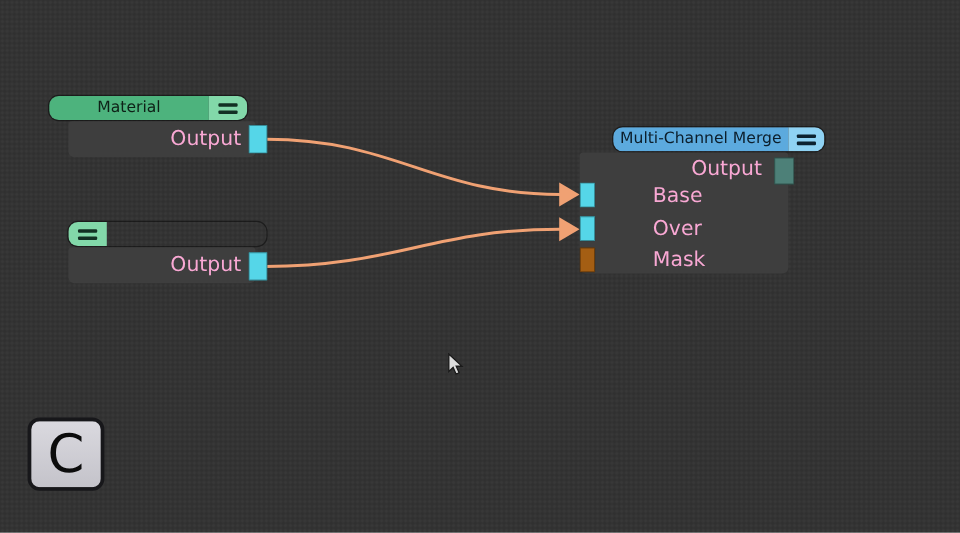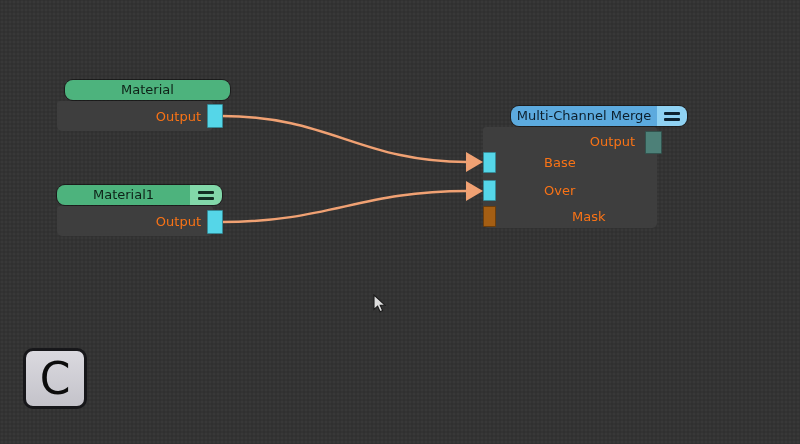--- a/index.html
+++ b/index.html
@@ -39,22 +39,22 @@
   .hdr-blue .hdr-cap{background:#8fd2f3;}
   .menu-icon{width:16px;display:block;}
   .menu-icon span{display:block;height:3px;border-radius:1px;margin:3px 0;}
   .hdr-green .menu-icon span{background:#123023;}
   .hdr-blue .menu-icon span{background:#0d2230;}
   .node-body{
     position:absolute;
     background:#3e3e3e;
     border-radius:3px 3px 5px 5px;
     box-sizing:border-box;
-    color:#f97316;
-    font-size:13px;
+    color:#f9a8d4;
+    font-size:17px;
   }
   .out-row{
     position:absolute;right:0;left:0;
     display:flex;align-items:center;justify-content:flex-end;
   }
   .port{position:absolute;border-radius:1px;}
   .port-cyan{background:#55d6e8;border:1px solid rgba(0,0,0,0.35);box-sizing:border-box;}
   .port-teal{background:#4d8078;border:1px solid rgba(0,0,0,0.35);box-sizing:border-box;}
   .port-mask{background:#a45e13;border:1px solid rgba(0,0,0,0.35);box-sizing:border-box;}
   .in-row{
@@ -79,40 +79,39 @@
 <div class="stage">
 
   <svg class="wires" width="800" height="444">
     <path d="M 222 116 C 330 116 360 162 467 162" fill="none" stroke="#f0a173" stroke-width="2.5" stroke-linecap="round"></path>
     <polygon points="466,152 466,172 483,162" fill="#f0a173"></polygon>
     <path d="M 221 222 C 330 222 360 191 467 191" fill="none" stroke="#f0a173" stroke-width="2.5" stroke-linecap="round"></path>
     <polygon points="466,181 466,201 483,191" fill="#f0a173"></polygon>
   </svg>
 
   <div class="node">
-    <div class="node-header hdr-green" style="left:64px;top:79px;width:167px;flex-direction:column;">
+    <div class="node-header hdr-green" style="left:40px;top:79px;width:167px;">
       <div class="hdr-main">Material</div>
       <div class="hdr-cap" style="width:32px;">
         <div class="menu-icon">
             <span></span>
             <span></span>
           </div>
       </div>
     </div>
     <div class="node-body" style="left:57px;top:101px;width:156px;height:30px;">
       <div class="out-row" style="top:0;height:30px;padding-right:12px;">
         <span>Output</span>
       </div>
       <div class="port port-cyan" style="left:150px;top:3px;width:16px;height:24px;"></div>
     </div>
   </div>
 
   <div class="node">
     <div class="node-header hdr-green" style="left:56px;top:184px;width:167px;">
-      <div class="hdr-main">Material1</div>
       <div class="hdr-cap" style="width:32px;">
         <div class="menu-icon">
             <span></span>
             <span></span>
           </div>
       </div>
     </div>
     <div class="node-body" style="left:57px;top:206px;width:156px;height:30px;">
       <div class="out-row" style="top:0;height:30px;padding-right:12px;">
         <span>Output</span>
@@ -140,21 +139,21 @@
       <div class="in-row" style="top:25px;">
         <span class="in-label">Base</span>
       </div>
       <div class="port port-cyan" style="left:0;top:25px;width:13px;height:21px;"></div>
 
       <div class="in-row" style="top:53px;">
         <span class="in-label">Over</span>
       </div>
       <div class="port port-cyan" style="left:0;top:53px;width:13px;height:21px;"></div>
 
-      <div class="in-row" style="top:79px;margin-left:28px;">
+      <div class="in-row" style="top:79px;">
         <span class="in-label">Mask</span>
       </div>
       <div class="port port-mask" style="left:0;top:79px;width:13px;height:21px;"></div>
     </div>
   </div>
 
   <div class="keycap">
     <span>C</span>
   </div>
 

